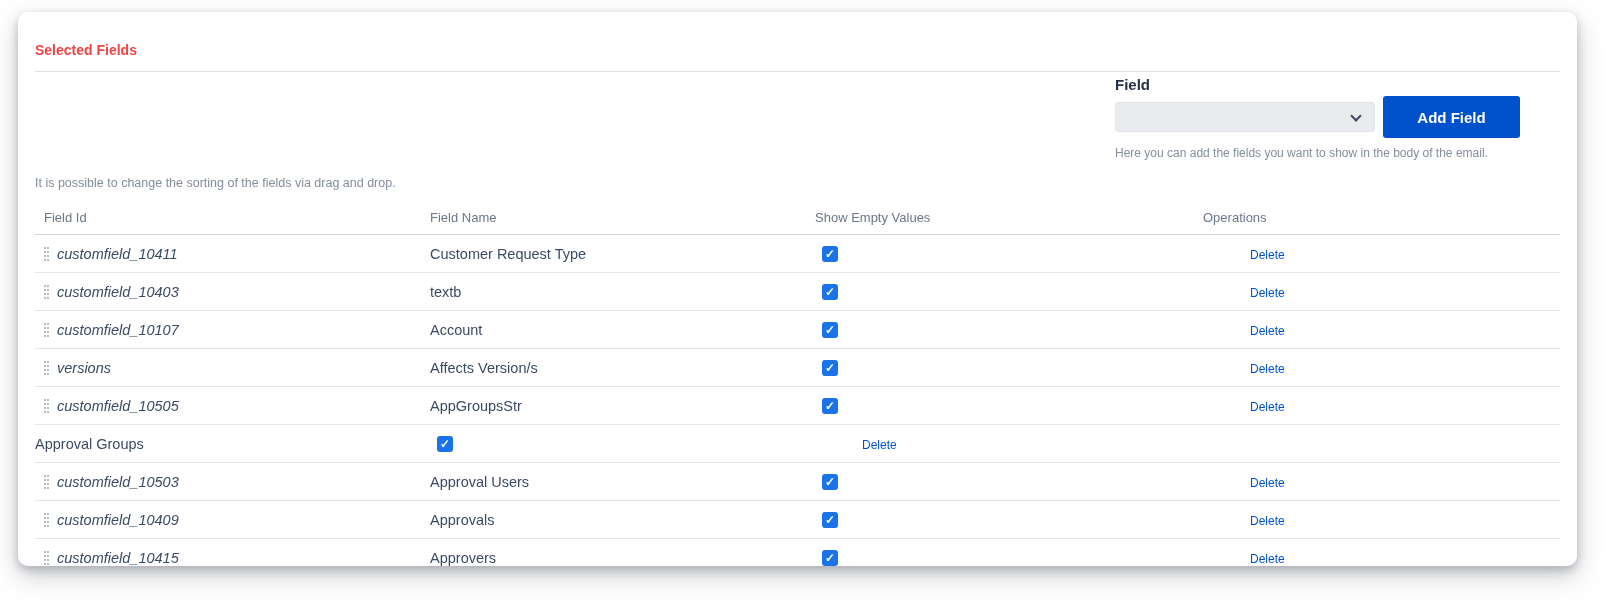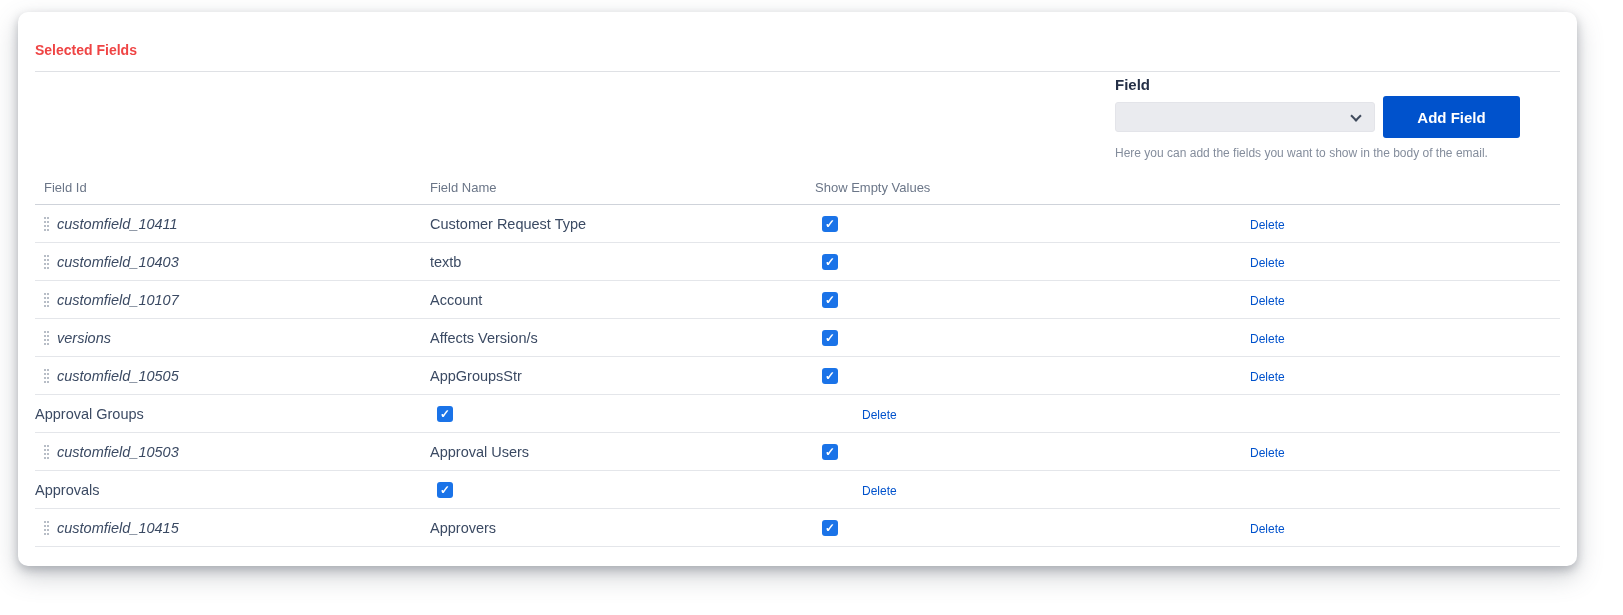--- a/index.html
+++ b/index.html
@@ -84,26 +84,28 @@
             <div class="field-select">
               <span></span>
               <span class="chevron"></span>
             </div>
             <button class="add-field-btn">Add Field</button>
           </div>
           <div class="field-help">Here you can add the fields you want to show in the body of the email.</div>
         </div>
       </div>
 
+      <div class="drag-hint">It is possible to change the sorting of the fields via drag and drop.</div>
 
       <div class="grid-table">
         <div class="grid-row grid-head">
           <span class="th th-field-id">Field Id</span>
           <span class="th">Field Name</span>
           <span class="th th-show-empty">Show Empty Values</span>
+          <span class="th">Operations</span>
         </div>
         <div id="table-body">
   <div class="grid-row body-row">
     <div class="td td-field-id">
       <span class="drag-handle"></span>
       <span>customfield_10411</span>
     </div>
     <div class="td">Customer Request Type</div>
     <div class="td td-show-empty">
       <span class="checkbox">✓</span>
@@ -187,20 +189,24 @@
     <div class="td">Approval Users</div>
     <div class="td td-show-empty">
       <span class="checkbox">✓</span>
     </div>
     <div class="td">
       <a class="delete-link">Delete</a>
     </div>
   </div>
 
   <div class="grid-row body-row">
+    <div class="td td-field-id">
+      <span class="drag-handle"></span>
+      <span>customfield_10409</span>
+    </div>
     <div class="td">Approvals</div>
     <div class="td td-show-empty">
       <span class="checkbox">✓</span>
     </div>
     <div class="td">
       <a class="delete-link">Delete</a>
     </div>
   </div>
 
   <div class="grid-row body-row">

